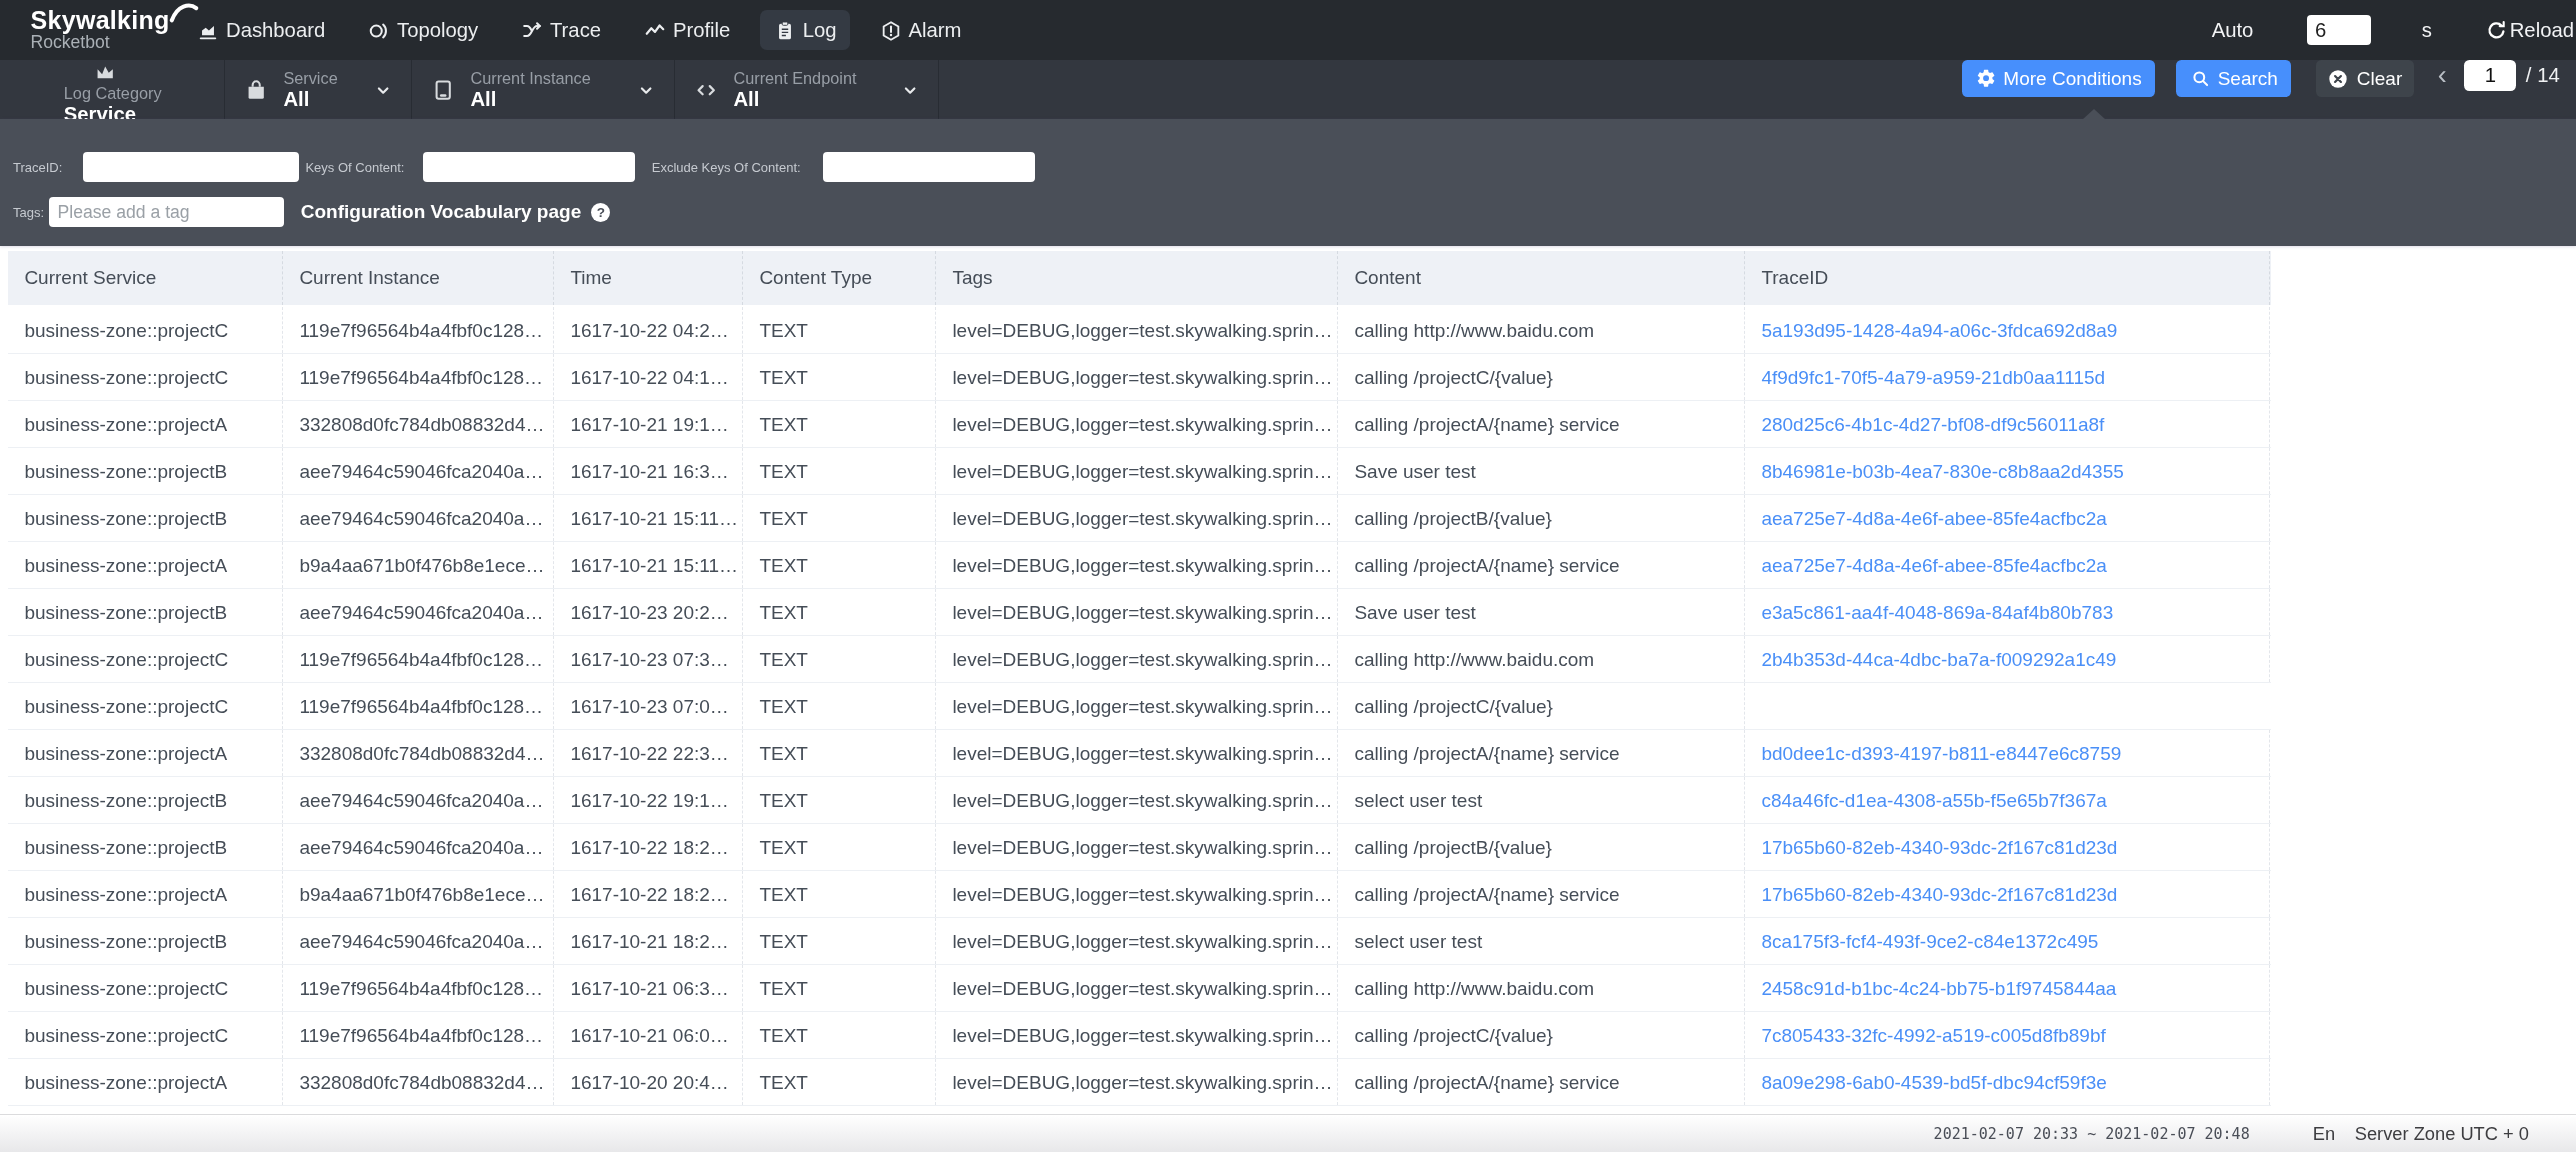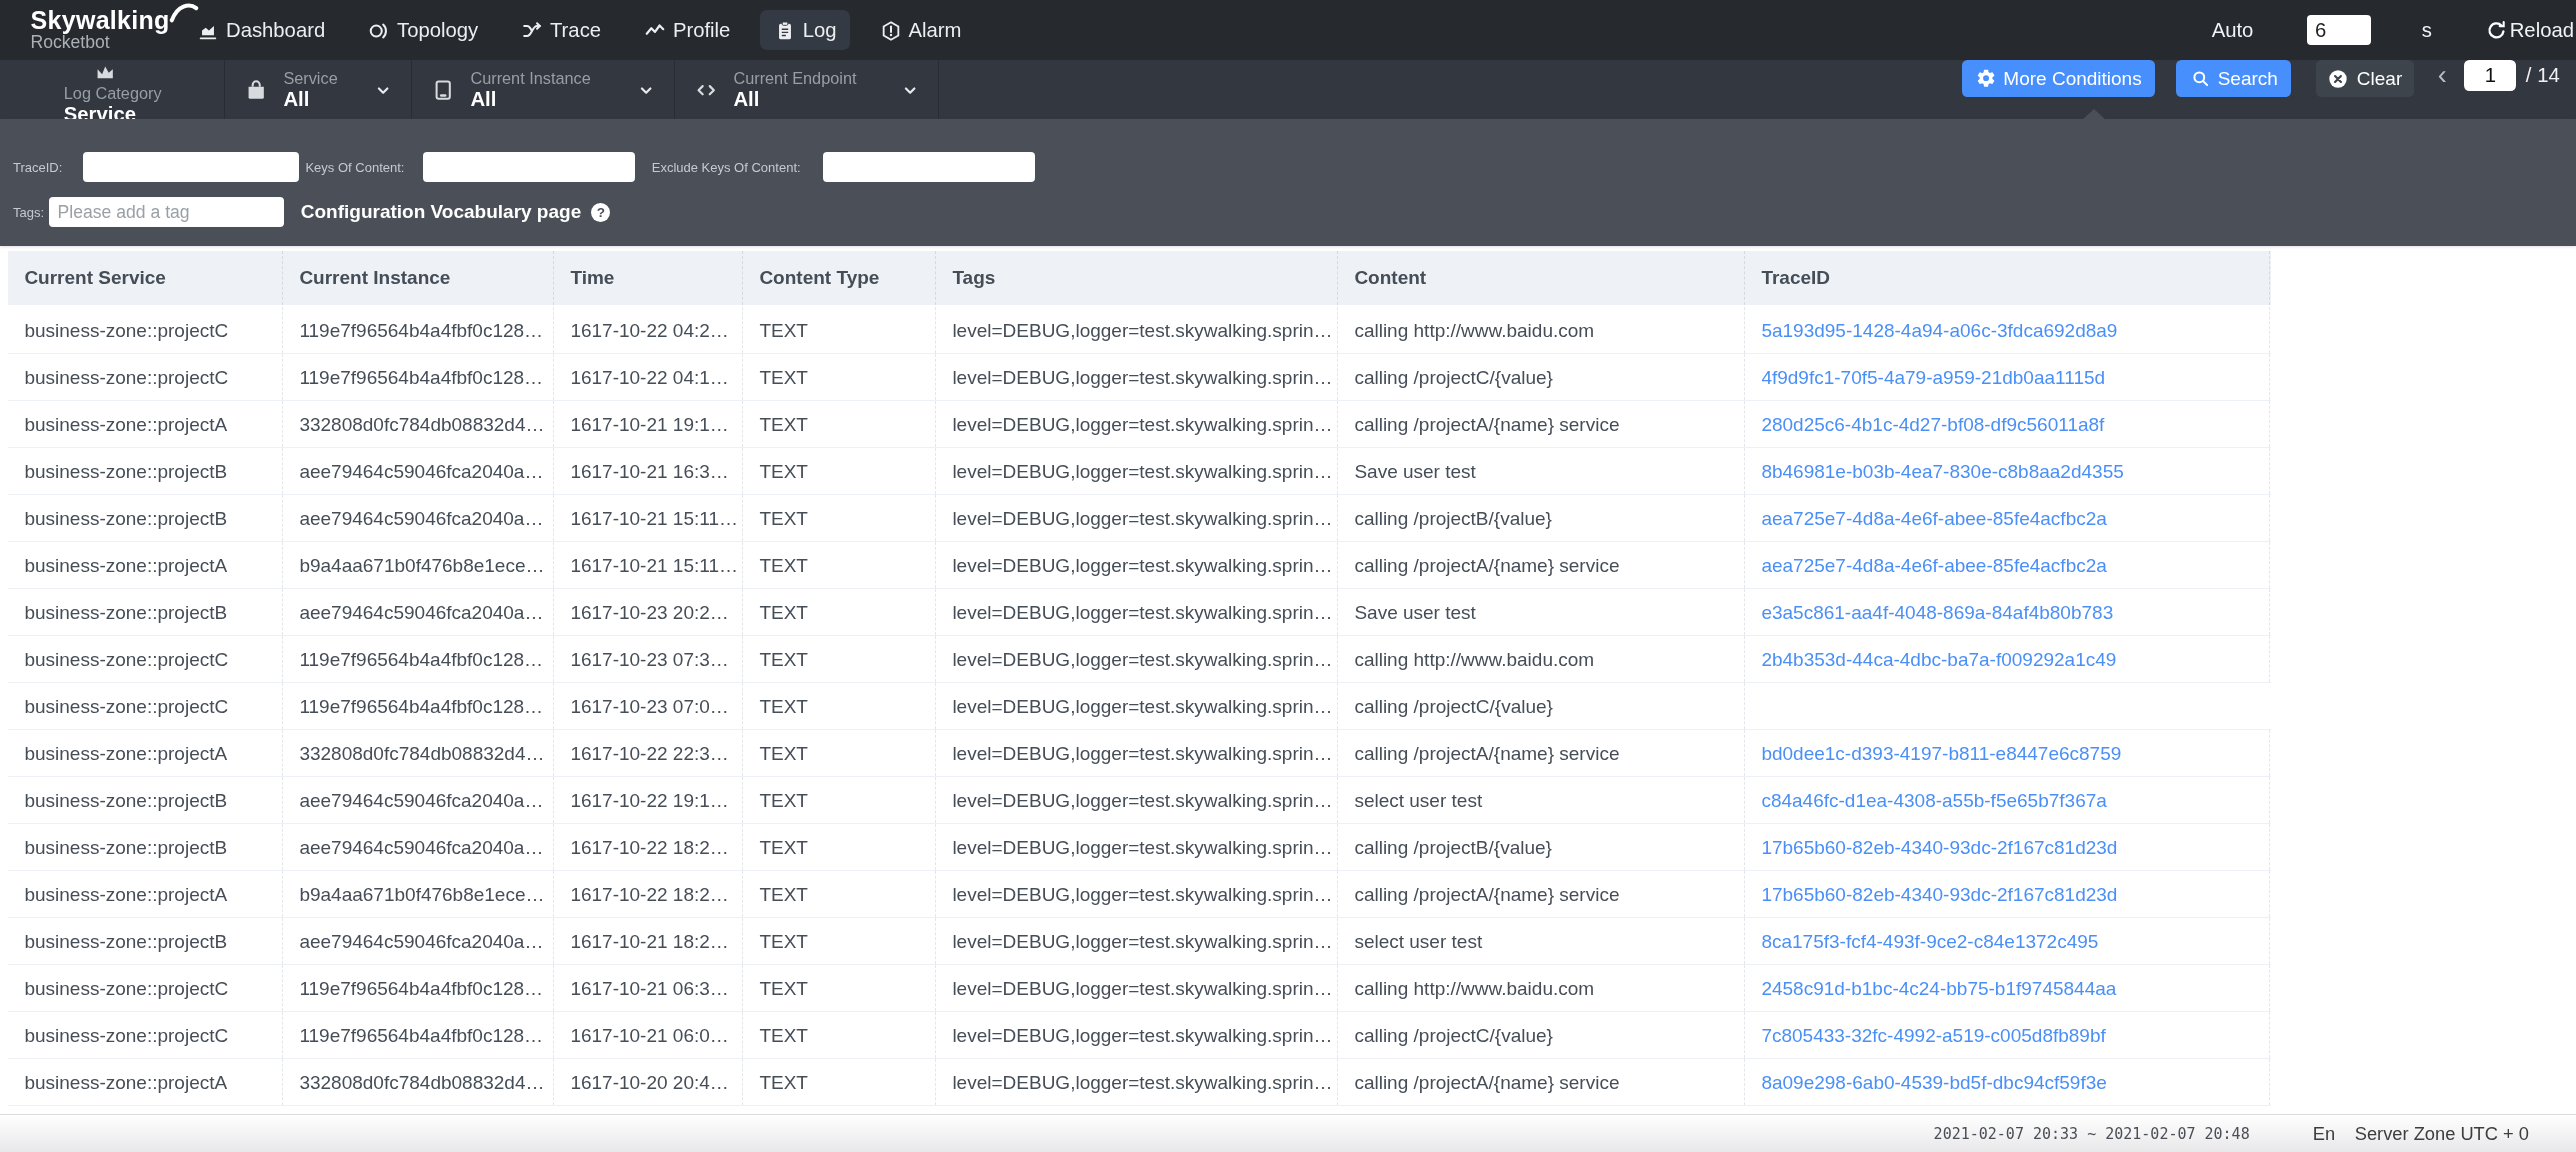--- a/index.html
+++ b/index.html
@@ -60,21 +60,21 @@
   .lbl-exc { margin-left:16.3px; }
   .in-exc { width:212px; margin-left:22.4px; }
   .in-tags { width:235px; margin-left:5.4px; }
   .vocab { font-size:19px; font-weight:700; color:#fff; margin-left:16.3px; white-space:nowrap; }
   .qmark { width:19px; height:19px; border-radius:50%; background:#fff; color:#4a4f58; font-weight:700; font-size:13.6px; display:flex; align-items:center; justify-content:center; margin-left:10.2px; cursor:pointer; }
 
   
   .table { position:absolute; top:251px; left:8.1px; width:2263px; }
   .thead, .trow { display:grid; grid-template-columns:275px 271px 189px 193px 402px 407px 525px; }
   .thead { height:54px; background:#eef1f6; }
-  .th { display:flex; align-items:center; padding-left:16.3px; font-size:19px; color:#454d57; border-right:0.7px dashed #d5dae1; white-space:nowrap; overflow:hidden;font-weight:bold; }
+  .th { display:flex; align-items:center; padding-left:16.3px; font-size:19px; color:#454d57; border-right:0.7px dashed #d5dae1; white-space:nowrap; overflow:hidden; }
   .tbody { margin-top:2px; }
   .trow { height:47px; border-bottom:0.7px solid #edf0f4; }
   .td { display:block; line-height:47px; padding-left:16.3px; padding-right:4.1px; font-size:19px; color:#454d57; border-right:0.7px dashed #e3e6eb; white-space:nowrap; overflow:hidden; text-overflow:ellipsis; }
   .td.trace { color:#4a8ff7; cursor:pointer; }
 
   
   .footer { position:absolute; top:1114px; left:0; width:2576px; height:39px; background:linear-gradient(#ffffff,#e7e7e9); border-top:0.7px solid #dbdbdd; display:flex; align-items:center; justify-content:flex-end; font-size:18.3px; color:#3d3d40; }
   .f-time { font-family:"DejaVu Sans Mono",monospace; font-size:15px; color:#4a4e57; margin-right:63px; }
   .f-lang { margin-right:19.7px; cursor:pointer; }
   .f-zone { margin-right:47px; cursor:pointer; }

